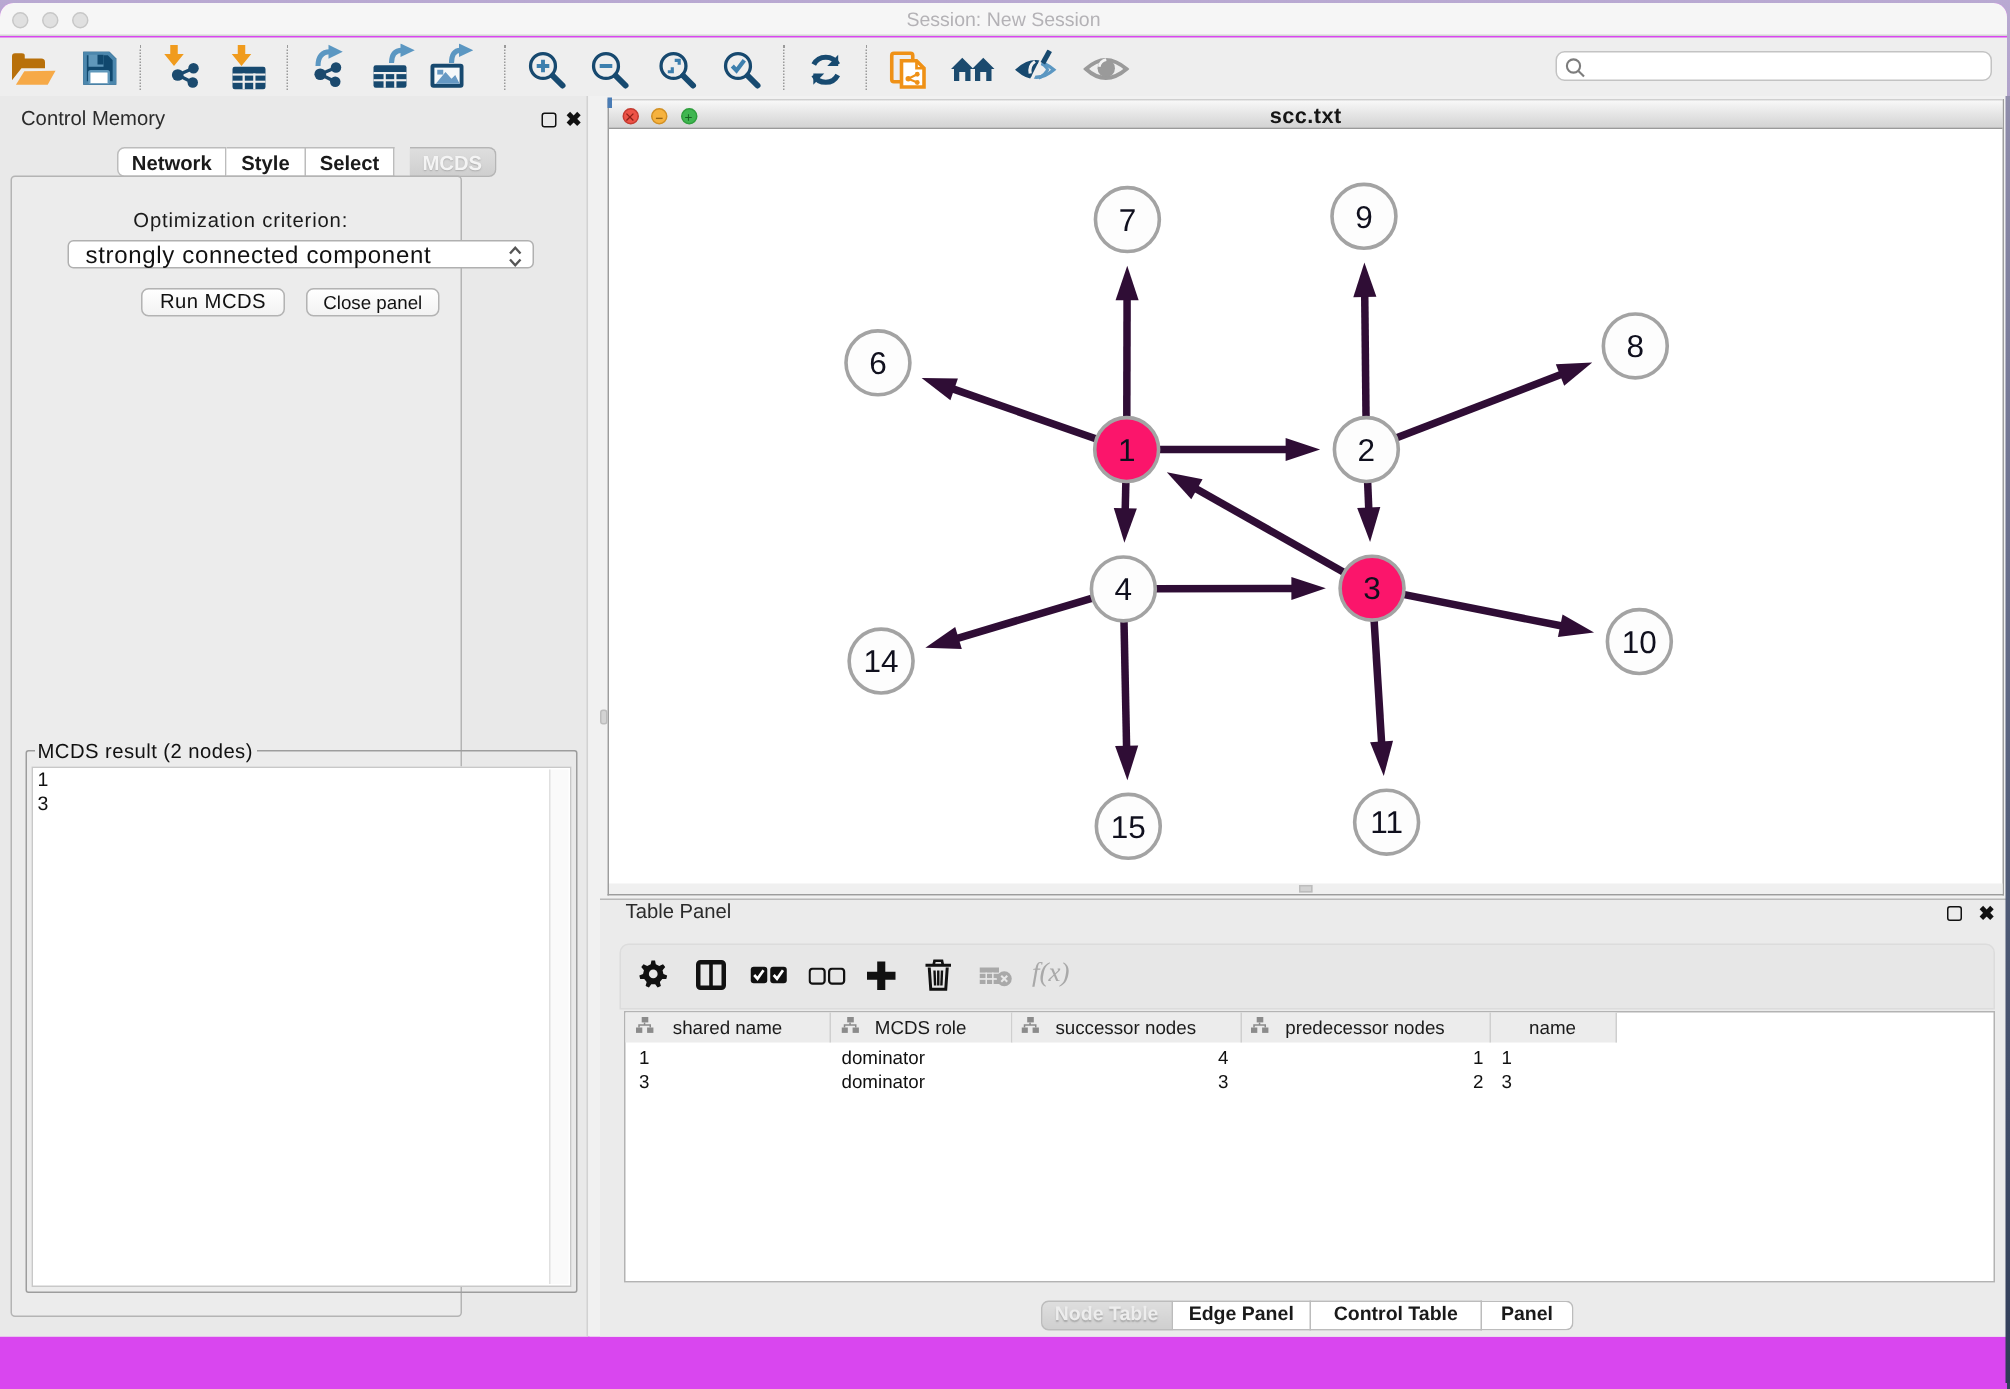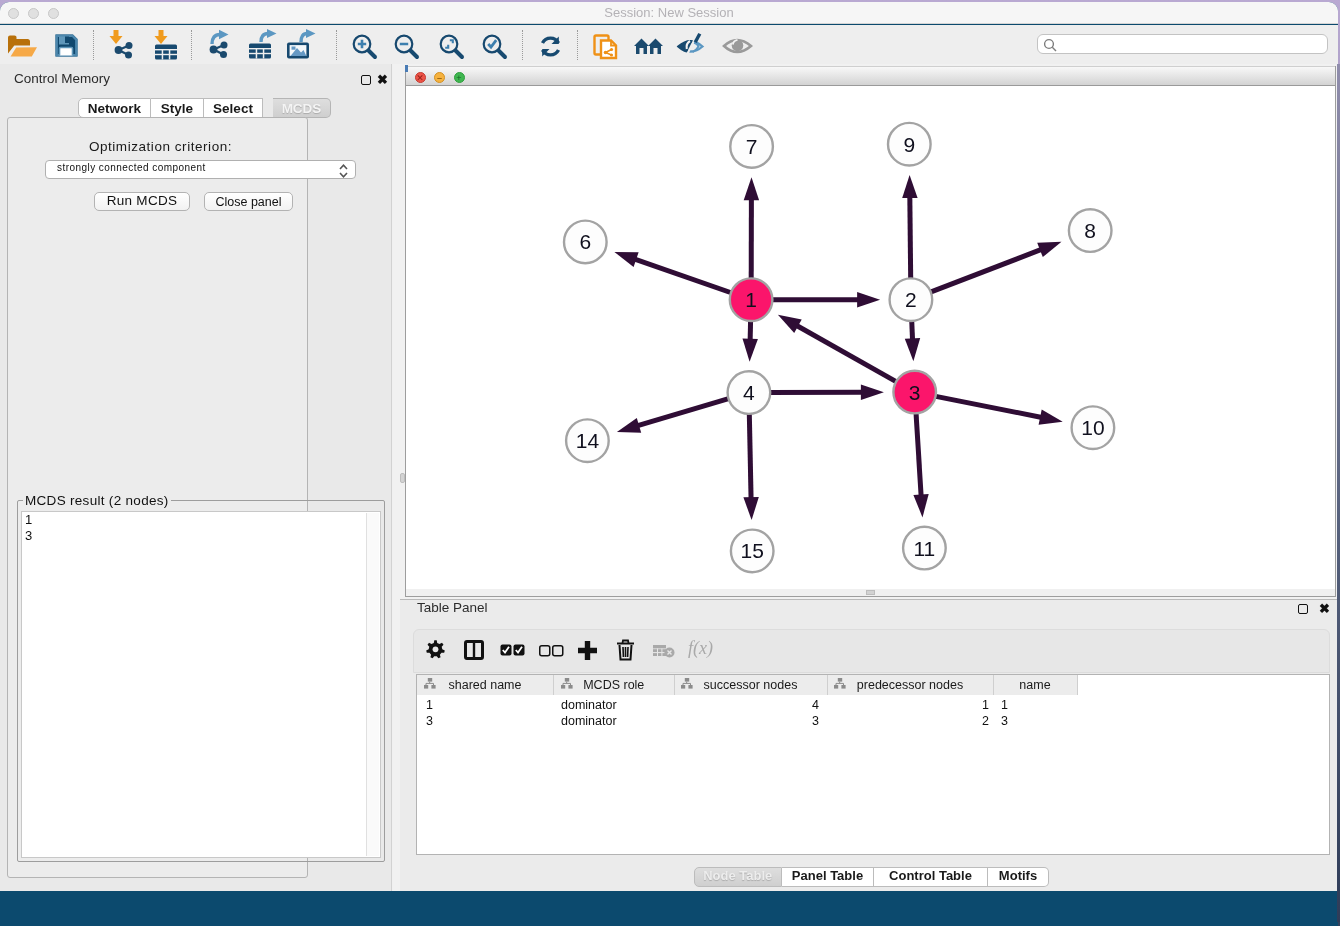--- a/index.html
+++ b/index.html
@@ -1,18 +1,18 @@
 <!DOCTYPE html>
 <html><head>
 <meta charset="utf-8">
 <style>
 * { margin:0; padding:0; box-sizing:border-box; }
 html,body { width:1340px; height:926px; overflow:hidden; }
 body { font-family:"Liberation Sans", sans-serif; background:linear-gradient(180deg,#b9a9d2 0%,#8d89ab 35%,#4c5672 75%,#33415c 100%); position:relative; }
-.app { position:absolute; left:0; top:2px; width:1338px; height:924px; background:#0c4a6e; border-radius:9px 9px 0 0; overflow:hidden; }
+.app { position:absolute; left:0; top:2px; width:1338px; height:924px; background:#d946ef; border-radius:9px 9px 0 0; overflow:hidden; }
 .titlebar { position:absolute; left:0; top:0; width:100%; height:22px; background:#f6f6f6; border-bottom:1px solid #d4d4d4; }
 .tl { position:absolute; top:5.5px; width:11px; height:11px; border-radius:50%; background:#e0e0e0; border:1px solid #c7c7c7; }
 .wintitle { position:absolute; top:3px; left:0; width:100%; text-align:center; font-size:13px; color:#b4b2b6; }
 .toolbar { position:absolute; left:0; top:23px; width:100%; height:40px; background:#eeeeee; border-bottom:1px solid #c9c9c9; }
 .tsep { position:absolute; top:5px; height:30px; width:1px; border-left:1px dotted #9a9a9a; }
 .searchbox { position:absolute; left:1037px; top:9px; width:291px; height:20px; background:#fff; border:1px solid #c3c3c3; border-radius:6px; }
 .ticon { position:absolute; top:8px; }
 .main { position:absolute; left:0; top:62px; width:1338px; height:827px; background:#f0f0f0; }
 .cpanel { position:absolute; left:0; top:0; width:392px; height:827px; background:#e9e9e9; border-right:1px solid #d2d2d2; }
 .ptitle { position:absolute; font-size:13.5px; color:#2b2b2b; }
@@ -184,21 +184,21 @@
       <div class="closex" style="left:377px; top:8px;">✖</div>
       <div class="tabs" style="left:78px; top:34px;">
         <div class="tab first" style="width:73px;">Network</div>
         <div class="tab" style="width:53px;">Style</div>
         <div class="tab" style="width:59px;">Select</div>
         <div class="tab sel" style="width:58px;margin-left:10px;">MCDS</div>
       </div>
       <div class="content">
         <div style="position:absolute; left:3px; top:21px; width:100%; text-align:center; font-size:13.5px; letter-spacing:0.55px; color:#1a1a1a;">Optimization criterion:</div>
         <div style="position:absolute; left:37px; top:42px; width:311px; height:19px; background:#fff; border:1px solid #b0b0b0; border-radius:4px;">
-          <div style="position:absolute; left:11px; top:0.5px; font-size:10px; letter-spacing:0.45px; color:#111;">strongly connected component</div>
+          <div style="position:absolute; left:11px; top:0.5px; font-size:16px; letter-spacing:0.45px; color:#111;">strongly connected component</div>
           <svg style="position:absolute; right:6px; top:2.5px;" width="11" height="14" viewBox="0 0 11 14">
             <path d="M2 5 L5.5 1.2 L9 5" fill="none" stroke="#555" stroke-width="1.6"></path>
             <path d="M2 9 L5.5 12.8 L9 9" fill="none" stroke="#555" stroke-width="1.6"></path>
           </svg>
         </div>
         <div class="btn" style="left:86px; top:74px; width:96px; height:19px; padding-top:0; letter-spacing:0.3px;">Run MCDS</div>
         <div class="btn" style="left:196px; top:74px; width:89px; height:19px; padding-top:2px; font-size:12.5px;">Close panel</div>
         <fieldset style="position:absolute; left:9px; top:375px; width:368px; height:369px; border:1px solid #9d9d9d; border-radius:2px; padding:0;">
           <legend style="font-size:13.5px; letter-spacing:0.3px; color:#111; margin-left:5px; padding:0 2px;">MCDS result (2 nodes)</legend>
           <div style="position:absolute; left:3px; top:3px; right:3px; bottom:3px; background:#fff; border:1px solid #c8c8c8;">
@@ -209,20 +209,21 @@
       </div>
     </div>
     <div style="position:absolute; left:399.5px; top:409px; width:5px; height:10px; background:#d3d3d3; border:1px solid #bdbdbd; border-radius:2px; z-index:5;"></div>
     <div class="desk">
       <div class="netwin" id="netwin">
         <div style="position:absolute; left:-1px; top:-1px; width:3px; height:7px; background:#4a7cb5; z-index:3;"></div>
         <div class="nettitle">
           <div class="mbtn" style="left:8.5px; background:#ed5347; border:1px solid #c43b31; color:#8c1f17;">✕</div>
           <div class="mbtn" style="left:28px; background:#f6b23e; border:1px solid #d29023; color:#9a6511; font-weight:bold;">–</div>
           <div class="mbtn" style="left:47.5px; background:#3fb650; border:1px solid #2e9e3c; color:#156322;">+</div>
+          <div style="position:absolute; top:3px; width:100%; text-align:center; font-size:14.5px; font-weight:bold; letter-spacing:0.3px; color:#151515;">scc.txt</div>
         </div>
         <svg style="position:absolute; left:-0.5px; top:20.5px;" width="929" height="503" viewBox="0 0 929 503">
           <g stroke="#2f0d35" stroke-width="5">
             <line x1="345.2" y1="192.4" x2="345.4" y2="110.2"></line>
             <line x1="325.9" y1="206.0" x2="227.3" y2="171.6"></line>
             <line x1="365.4" y1="212.7" x2="454.1" y2="212.7"></line>
             <line x1="344.6" y1="233.0" x2="344.1" y2="254.8"></line>
             <line x1="504.7" y1="192.4" x2="503.8" y2="108.0"></line>
             <line x1="523.8" y1="205.4" x2="636.8" y2="161.9"></line>
             <line x1="505.7" y1="233.0" x2="506.6" y2="254.3"></line>
@@ -356,23 +357,23 @@
           <div class="cell" style="left:410px; top:23px; width:162px; text-align:right;">1</div>
           <div class="cell" style="left:584px; top:23px;">1</div>
           <div class="cell" style="left:9px; top:39px;">3</div>
           <div class="cell" style="left:144px; top:39px;">dominator</div>
           <div class="cell" style="left:257px; top:39px; width:145px; text-align:right;">3</div>
           <div class="cell" style="left:410px; top:39px; width:162px; text-align:right;">2</div>
           <div class="cell" style="left:584px; top:39px;">3</div>
         </div>
         <div class="tabs" style="left:293.5px; top:267px;">
           <div class="btab first" style="width:88.5px; background:linear-gradient(#dedede,#cfcfcf); color:#ededed; border-radius:5px 0 0 5px; border-left:1px solid #bcbcbc; text-shadow:0 1px 1px #aaa;">Node Table</div>
-          <div class="btab" style="width:92px;">Panel Table</div>
+          <div class="btab" style="width:92px;">Edge Panel</div>
           <div class="btab" style="width:114px;">Control Table</div>
-          <div class="btab" style="width:61px; border-radius:0 5px 5px 0;">Motifs</div>
+          <div class="btab" style="width:61px; border-radius:0 5px 5px 0;">Panel</div>
         </div>
       </div>
     </div>
   </div>
 </div>
 <div style="position:absolute; left:1337px; top:64px; width:3px; height:858px; background:linear-gradient(180deg,#908dac,#55607c 55%,#2f3c58);"></div>
 <svg width="0" height="0">
     <defs>
   <g id="orgchart" fill="#8b8b8b">
     <rect x="3.8" y="0" width="4.4" height="3.6"></rect>

